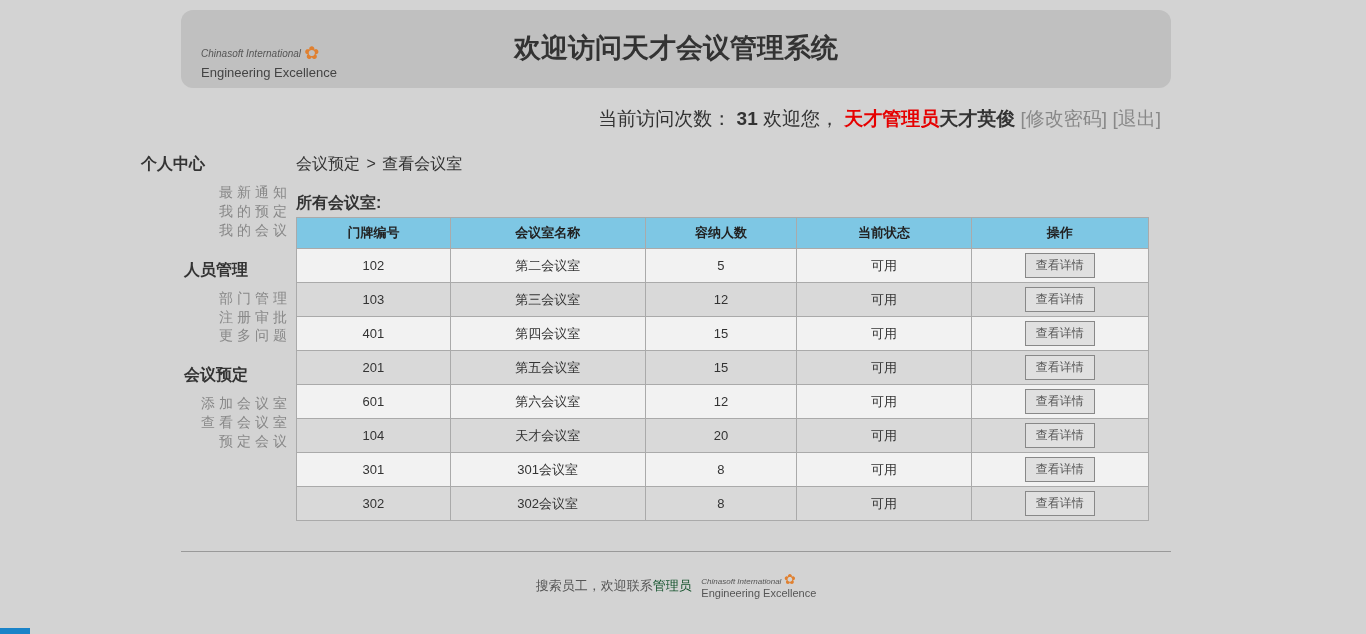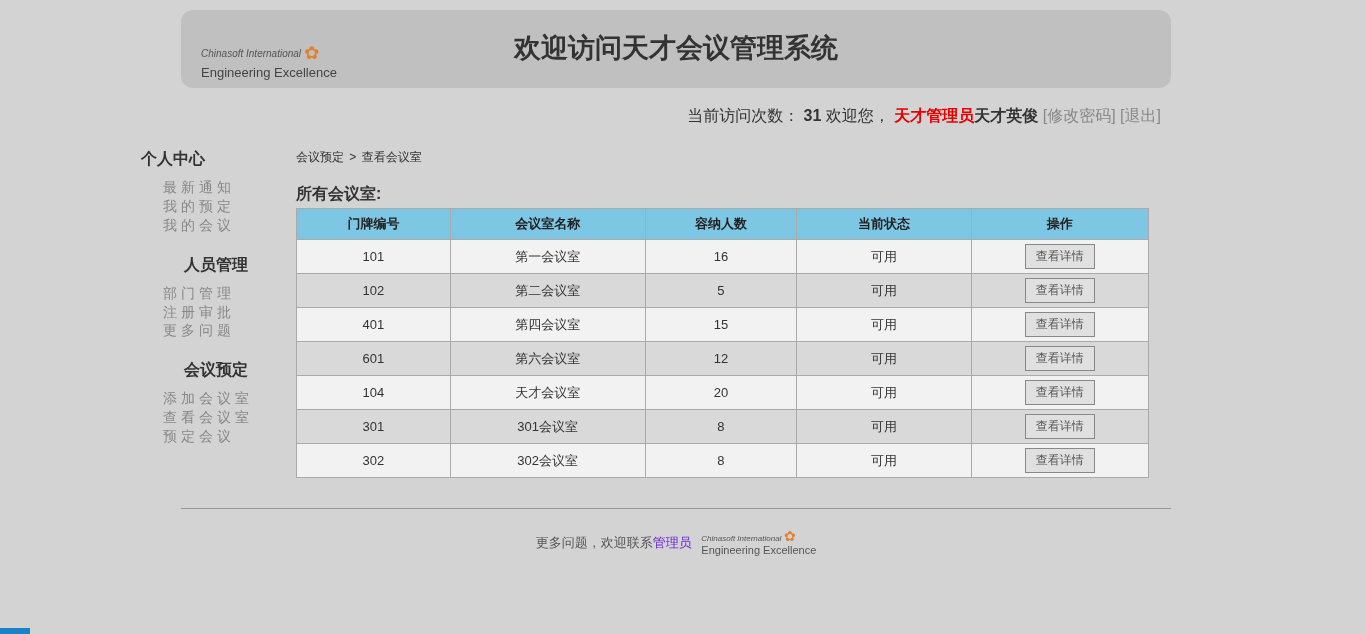--- a/index.html
+++ b/index.html
@@ -47,21 +47,21 @@
       text-align: center;
       font-size: 27px;
       color: #333;
       font-weight: bold;
       padding-top: 12px;
     }
     .status-bar {
       width: 990px;
       margin: 18px auto 0;
       text-align: right;
-      font-size: 16px;
+      font-size: 19px;
       color: #333;
       padding-right: 10px;
     }
     .status-bar .count { font-weight: bold; }
     .status-bar .role { color: #e60000; font-weight: bold; }
     .status-bar .name { font-weight: bold; }
     .status-bar .action-link { color: #888; cursor: pointer; }
     .main {
       width: 1080px;
       margin: 22px auto 1px;
@@ -75,34 +75,35 @@
       font-size: 16px;
       font-weight: bold;
       color: #333;
       margin-bottom: 8px;
       margin-top: 0;
     }
     .side-section-title.mt { margin-top: 20px; text-align: center; }
     .side-items {
       list-style: none;
       padding-left: 22px;
+      text-align: right;
     }
     .side-items li {
       font-size: 14px;
       color: #888;
       line-height: 1.35;
       letter-spacing: 4px;
       cursor: pointer;
     }
     .content {
       flex: 1;
       padding-left: 5px;
     }
     .breadcrumb {
-      font-size: 12px;
+      font-size: 16px;
       color: #333;
       margin-bottom: 18px;
     }
     .breadcrumb .sep { margin: 0 2px; }
     .section-title {
       font-size: 16px;
       font-weight: bold;
       color: #333;
       margin-bottom: 3px;
     }
@@ -142,21 +143,21 @@
       border: none;
       border-top: 1px solid #999;
     }
     .footer {
       width: 990px;
       margin: 20px auto 30px;
       text-align: center;
       font-size: 13px;
       color: #555;
     }
-    .footer .admin-link { color: #6d28d9; cursor: pointer; }
+    .footer .admin-link { color: #14532d; cursor: pointer; }
     .footer-logo {
       display: inline-block;
       vertical-align: middle;
       font-size: 9px;
       line-height: 1.1;
       text-align: left;
       margin-left: 6px;
       color: #555;
     }
     .footer-logo .fl-top { font-style: italic; font-size: 8px; }
@@ -235,36 +236,43 @@
           <tr>
             <th style="width:150px">门牌编号</th>
             <th style="width:190px">会议室名称</th>
             <th style="width:148px">容纳人数</th>
             <th style="width:170px">当前状态</th>
             <th style="width:173px">操作</th>
           </tr>
         </thead>
         <tbody id="room-tbody">
             <tr>
-              <td>101</td>
-              <td>第一会议室</td>
-              <td>16</td>
-              <td>可用</td>
-              <td><button class="detail-btn">查看详情</button></td>
-            </tr>
-            <tr>
               <td>102</td>
               <td>第二会议室</td>
               <td>5</td>
               <td>可用</td>
               <td><button class="detail-btn">查看详情</button></td>
             </tr>
             <tr>
+              <td>103</td>
+              <td>第三会议室</td>
+              <td>12</td>
+              <td>可用</td>
+              <td><button class="detail-btn">查看详情</button></td>
+            </tr>
+            <tr>
               <td>401</td>
               <td>第四会议室</td>
+              <td>15</td>
+              <td>可用</td>
+              <td><button class="detail-btn">查看详情</button></td>
+            </tr>
+            <tr>
+              <td>201</td>
+              <td>第五会议室</td>
               <td>15</td>
               <td>可用</td>
               <td><button class="detail-btn">查看详情</button></td>
             </tr>
             <tr>
               <td>601</td>
               <td>第六会议室</td>
               <td>12</td>
               <td>可用</td>
               <td><button class="detail-btn">查看详情</button></td>
@@ -290,21 +298,21 @@
               <td>可用</td>
               <td><button class="detail-btn">查看详情</button></td>
             </tr>
           </tbody>
       </table>
     </div>
   </div>
 
   <hr class="footer-hr">
   <div class="footer">
-    <span>更多问题，欢迎联系</span><span class="admin-link">管理员</span>
+    <span>搜索员工，欢迎联系</span><span class="admin-link">管理员</span>
     <span class="footer-logo">
       <span class="fl-top">Chinasoft International</span>
       <span class="fl-gear">✿</span><br>
       <span class="fl-bottom">Engineering Excellence</span>
     </span>
   </div>
 
 </div>
 <div class="bottom-bar"></div>
 

